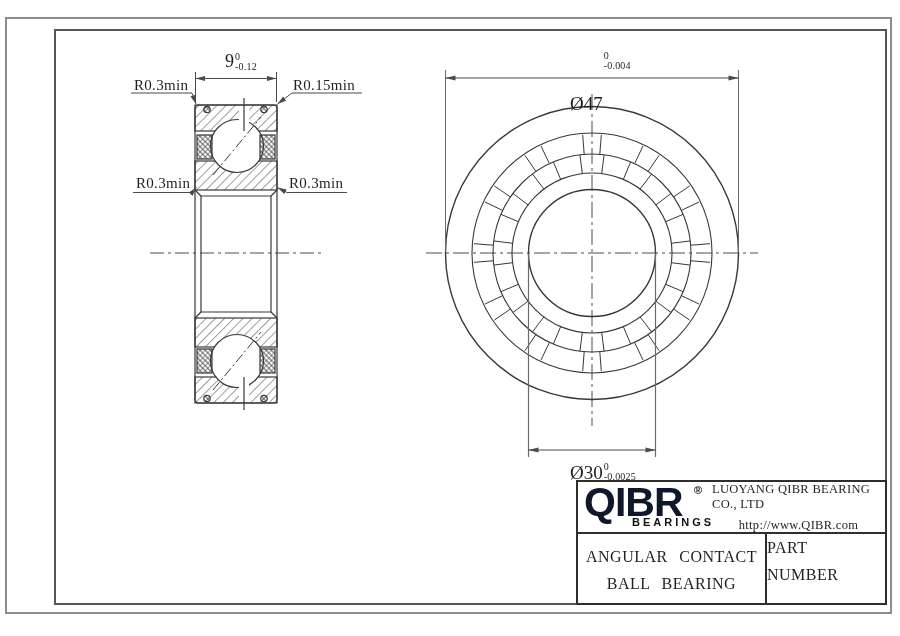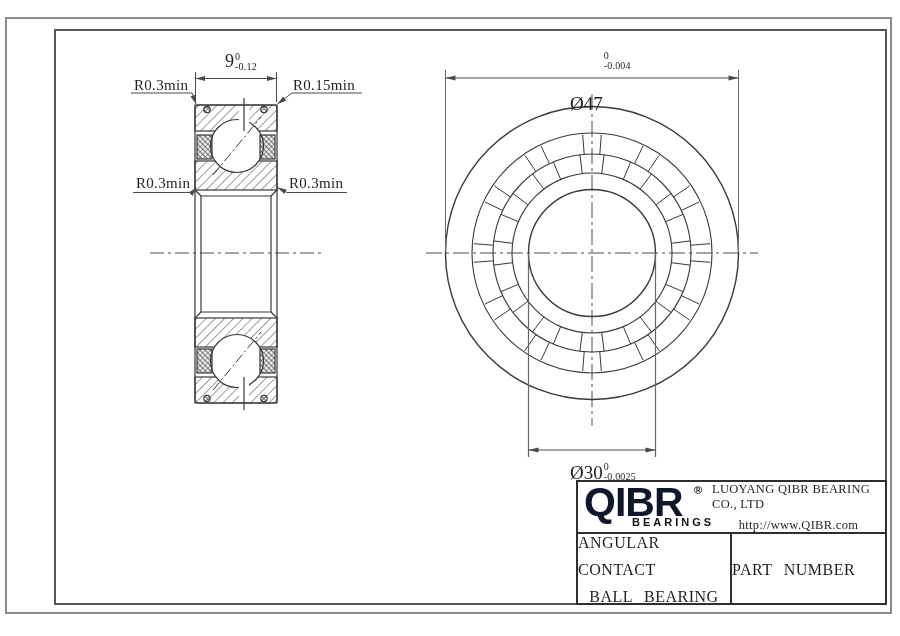--- a/index.html
+++ b/index.html
@@ -25,24 +25,24 @@
              font-weight:900;font-size:41px;letter-spacing:-1px;color:#0f172a;}
   .logo-reg{position:absolute;left:116px;top:2px;font-family:"Liberation Sans",sans-serif;
             font-size:11px;font-weight:700;color:#111;}
   .logo-sub{position:absolute;left:9px;top:34px;font-family:"Liberation Sans",sans-serif;
             font-weight:700;font-size:11px;letter-spacing:3px;color:#111;padding-left:45px;}
   .company-cell{flex:1;display:flex;flex-direction:column;justify-content:center;
                 align-items:center;gap:6px;}
   .company-line1{font-size:12.5px;letter-spacing:.3px;}
   .company-line2{font-size:12.5px;letter-spacing:.3px;}
   .trow2{display:flex;height:71px;}
-  .product-cell{width:154px;border-right:2px solid #2e2e2e;box-sizing:border-box;
+  .product-cell{width:189px;border-right:2px solid #2e2e2e;box-sizing:border-box;
                 display:flex;flex-direction:column;justify-content:center;align-items:center;}
   .product-cell div{font-size:16px;line-height:27px;word-spacing:7px;letter-spacing:.5px;}
-  .pn-cell{flex:1;display:flex;flex-direction:row;align-items:center;gap:24px;}
+  .pn-cell{flex:1;display:flex;flex-direction:column;align-items:center;gap:24px;}
   .pn-label{font-size:16px;line-height:27px;word-spacing:7px;letter-spacing:.5px;}
   .pn-value{font-size:14.5px;line-height:26px;letter-spacing:.2px;}
 </style>
 </head>
 <body>
 
 <div id="page">
 
   <div class="border-outer"></div>
   <div class="border-inner"></div>

